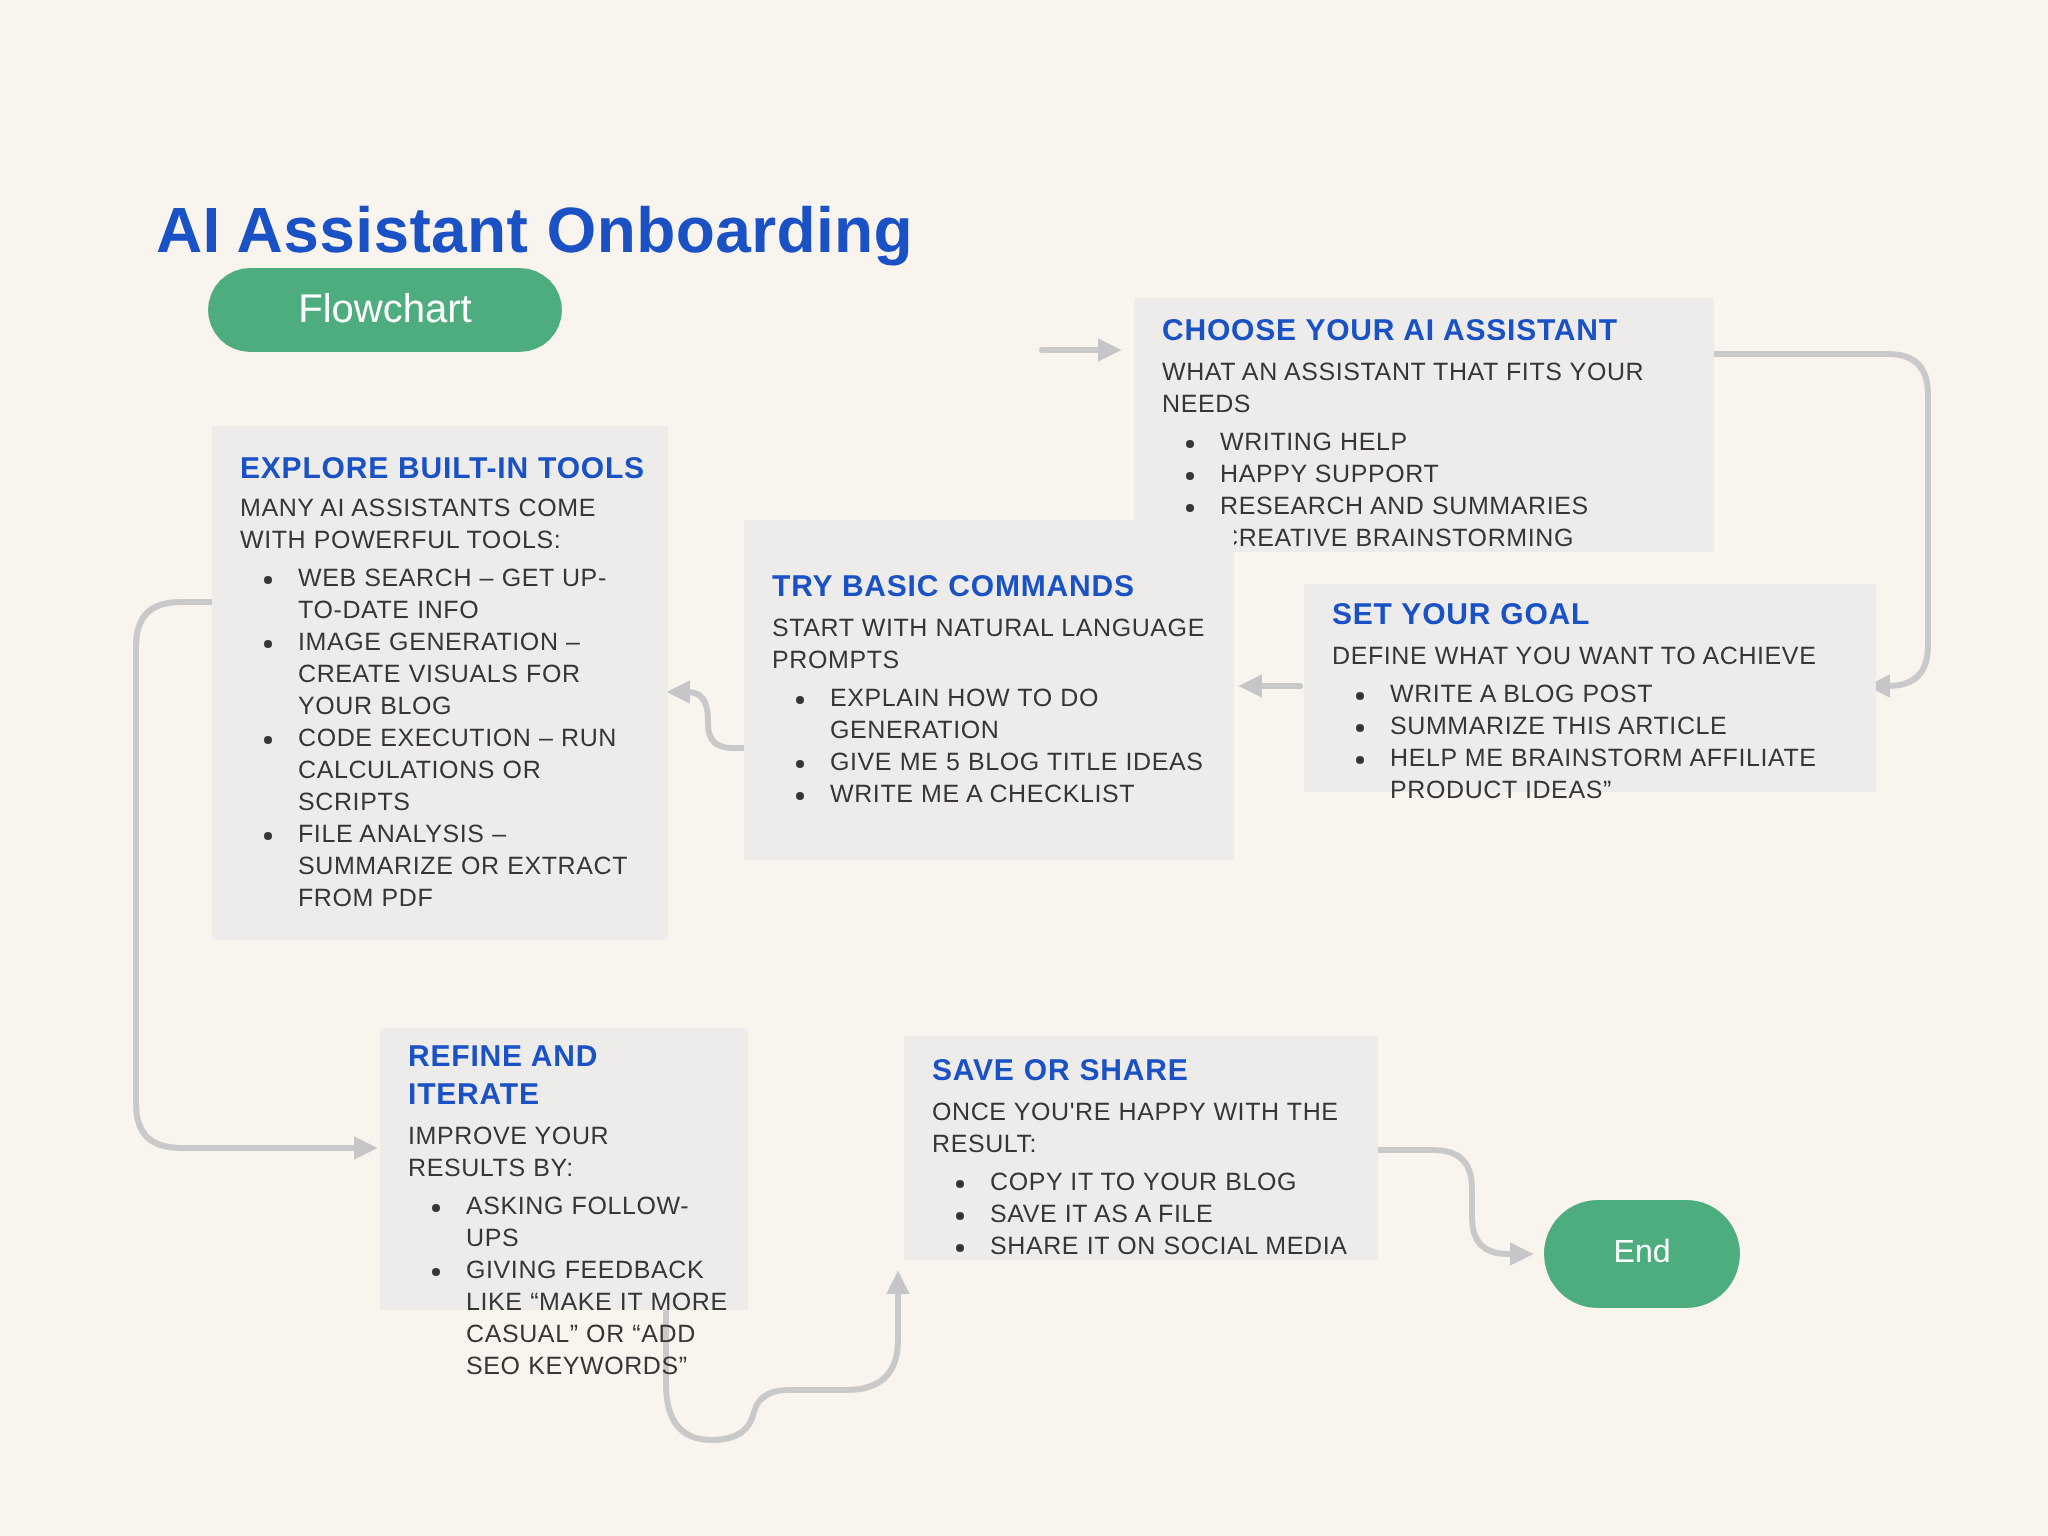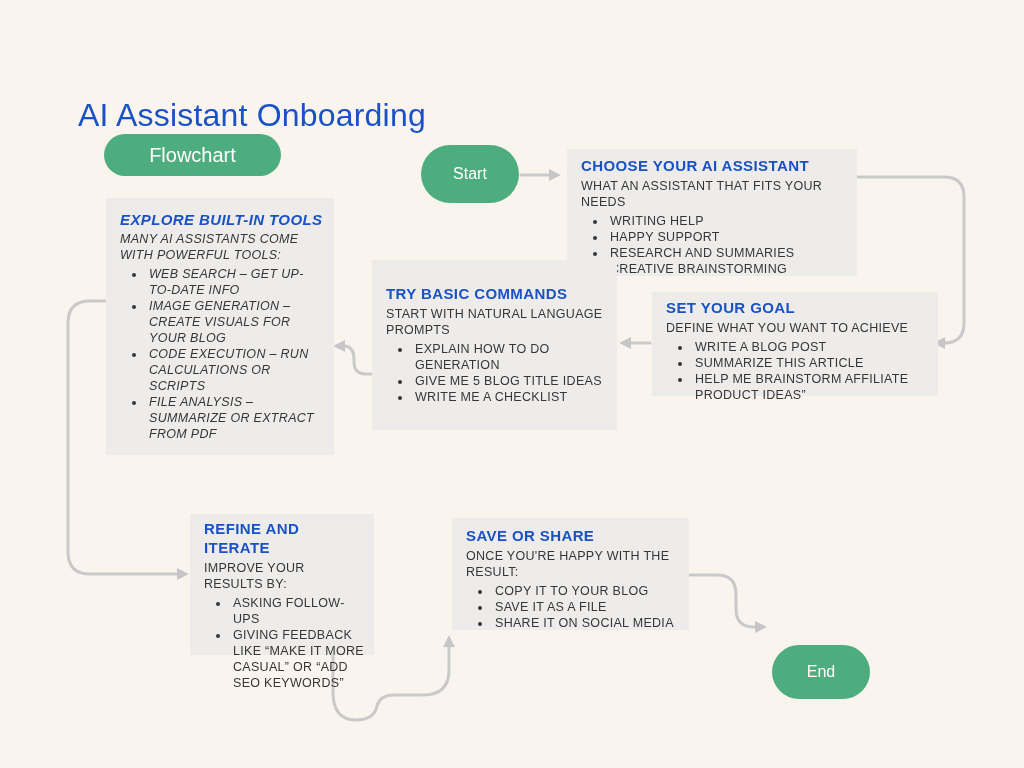--- a/index.html
+++ b/index.html
@@ -8,36 +8,36 @@
     position: relative;
     width: 1024px;
     height: 768px;
     background: #faf4ee;
     font-family: "Liberation Sans", sans-serif;
     overflow: hidden;
   }
   .connectors { position: absolute; left: 0; top: 0; z-index: 1; }
   .page-title {
     position: absolute; left: 78px; top: 76px;
-    font-size: 32px; font-weight: normal; color: #1a52c5;
+    font-size: 32px; font-weight: bold; color: #1a52c5;
     letter-spacing: 0.2px; z-index: 2;
   }
   .pill {
     position: absolute; left: 104px; top: 134px; width: 177px; height: 42px;
     background: #4dad7e; border-radius: 21px; color: #ffffff;
     display: flex; align-items: center; justify-content: center;
     font-size: 20px; z-index: 2;
   }
   .oval {
     position: absolute; background: #4dad7e; color: #ffffff;
     display: flex; align-items: center; justify-content: center;
     font-size: 16px; z-index: 2;
   }
   .oval.start { left: 421px; top: 145px; width: 98px; height: 58px; border-radius: 29px; }
-  .oval.end   { left: 772px; top: 600px; width: 98px; height: 54px; border-radius: 27px; margin-top: 45px; }
+  .oval.end   { left: 772px; top: 600px; width: 98px; height: 54px; border-radius: 27px; }
   .node {
     position: absolute; background: #edeceb; color: #363636;
     display: flex; flex-direction: column; justify-content: center;
     padding: 6px 10px 6px 14px; z-index: 2;
   }
   .node h2 {
     margin: 0 0 2px 0; font-size: 15px; font-weight: bold;
     color: #1a52c5; letter-spacing: 0.4px; line-height: 1.25;
   }
   .node p {
@@ -45,21 +45,21 @@
   }
   .node ul {
     margin: 3px 0 0 0; padding-left: 26px;
     font-size: 12.5px; line-height: 16px; letter-spacing: 0.3px;
   }
   .node li { padding-left: 3px; }
   .node.top-align { justify-content: flex-start; }
   #node-choose  { left: 567px; top: 113px; width: 290px; height: 127px; padding-top: 8px; margin-top: 36px; }
   #node-set     { left: 652px; top: 292px; width: 286px; height: 104px; padding-top: 7px; }
   #node-try     { left: 372px; top: 260px; width: 245px; height: 170px; }
-  #node-explore { left: 106px; top: 198px; width: 228px; height: 257px; font-style: italic; }
+  #node-explore { left: 106px; top: 213px; width: 228px; height: 257px; }
   #node-refine  { left: 190px; top: 514px; width: 184px; height: 141px; padding-top: 6px; }
   #node-save    { left: 452px; top: 518px; width: 237px; height: 112px; padding-top: 9px; }
 </style>
 </head>
 <body>
 
 <div class="canvas">
 
   <svg class="connectors" width="1024" height="768" viewBox="0 0 1024 768">
     <defs>
@@ -75,21 +75,20 @@
       <path d="M 106 301 H 90 Q 68 301 68 323 V 552 Q 68 574 90 574 H 178" marker-end="url(#arrow)"></path>
       <path d="M 333 655 V 692 Q 333 720 356 720 Q 374 720 377 706 Q 380 695 394 695 H 423 Q 449 695 449 670 V 646" marker-end="url(#arrow)"></path>
       <path d="M 689 575 H 717 Q 736 575 736 594 V 609 Q 736 627 754 627 H 756" marker-end="url(#arrow)"></path>
     </g>
   </svg>
 
   <h1 class="page-title">AI Assistant Onboarding</h1>
 
   <div class="pill">Flowchart</div>
 
-  <div class="oval start">Start</div>
 
   <div class="node top-align" id="node-choose">
     <h2>CHOOSE YOUR AI ASSISTANT</h2>
     <p>WHAT AN ASSISTANT THAT FITS YOUR NEEDS</p>
     <ul>
       <li>WRITING HELP</li>
       <li>HAPPY SUPPORT</li>
       <li>RESEARCH AND SUMMARIES</li>
       <li>CREATIVE BRAINSTORMING</li>
     </ul>

